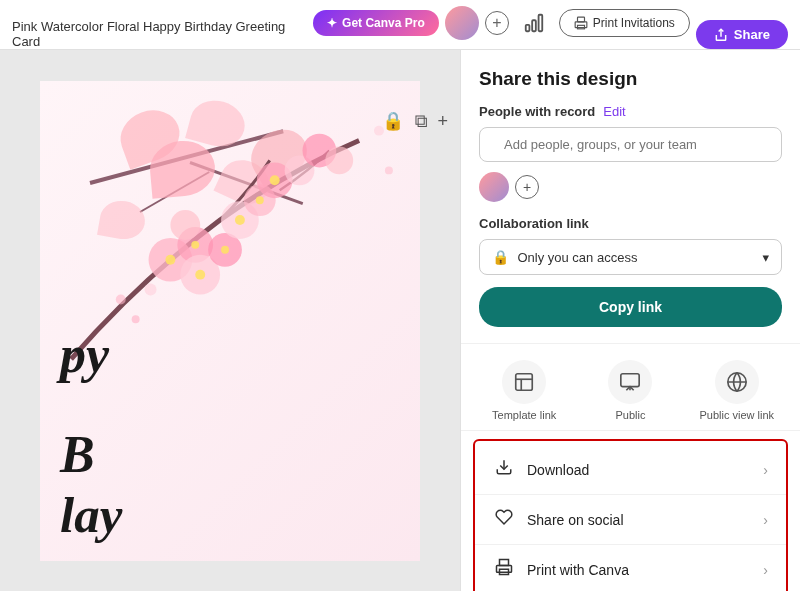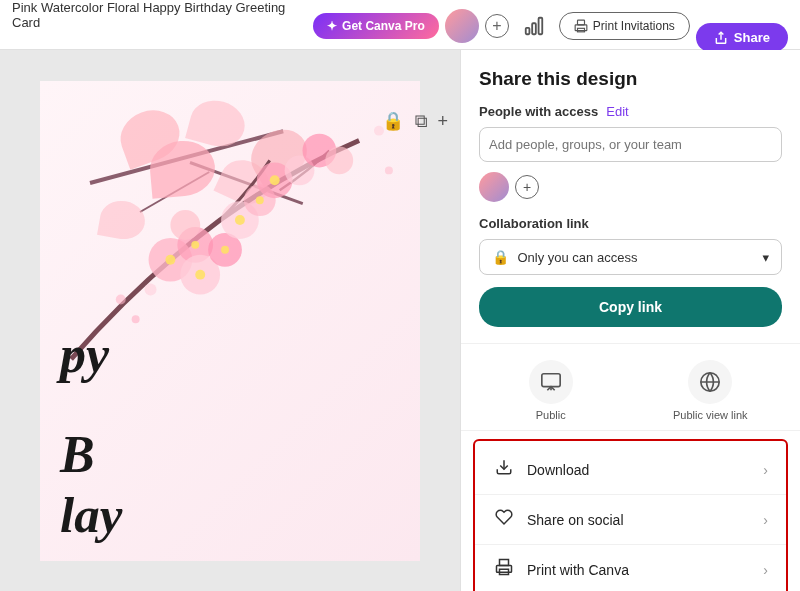--- a/index.html
+++ b/index.html
@@ -1,21 +1,21 @@
 <!DOCTYPE html>
 <html><head>
   <meta charset="utf-8">
   <style>
     * { margin: 0; padding: 0; box-sizing: border-box; }
     body { width: 800px; height: 591px; font-family: -apple-system, BlinkMacSystemFont, 'Segoe UI', sans-serif; overflow: hidden; position: relative; background: #f0f0f0; }
 
     
     #topbar {
       position: absolute; top: 0; left: 0; width: 800px; height: 50px;
-      background: #fff; display: flex; align-items: flex-start; justify-content: space-between;
+      background: #fff; display: flex; align-items: flex-end; justify-content: space-between;
       padding: 0 12px; border-bottom: 1px solid #e0e0e0; z-index: 10;
     }
     #topbar-left { display: flex; align-items: center; gap: 8px; flex: 1; }
     #doc-title { font-size: 13px; color: #333; font-weight: 500; }
     #canva-pro-btn {
       background: linear-gradient(135deg, #7b2ff7, #ff6b9d);
       color: #fff; border: none; border-radius: 20px;
       padding: 6px 14px; font-size: 12px; cursor: pointer;
       display: flex; align-items: center; gap: 5px; font-weight: 600;
     }
@@ -108,21 +108,21 @@
       z-index: 20;
     }
     #panel-inner { padding: 18px 18px 16px; }
     #panel-title { font-size: 19px; font-weight: 700; color: #1a1a1a; margin-bottom: 14px; }
     #people-section { margin-bottom: 14px; }
     #people-label-row { display: flex; align-items: center; gap: 8px; margin-bottom: 8px; }
     #people-label { font-size: 13px; font-weight: 600; color: #333; }
     #edit-link { font-size: 13px; color: #7c3aed; cursor: pointer; font-weight: 500; }
     #add-people-input {
       width: 100%; border: 1.5px solid #ccc; border-radius: 8px;
-      padding: 9px 9px; font-size: 13px; color: #999; outline: none;
+      padding: 9px 24px; font-size: 13px; color: #999; outline: none;
     }
     #avatar-row { display: flex; align-items: center; gap: 6px; margin-top: 10px; }
     #user-avatar-sm {
       width: 30px; height: 30px; border-radius: 50%;
       background: linear-gradient(135deg, #ff9a9e, #a18cd1);
     }
     #add-person-sm {
       width: 24px; height: 24px; border-radius: 50%;
       border: 1.5px solid #666; display: flex; align-items: center;
       justify-content: center; font-size: 14px; color: #555; cursor: pointer;
@@ -281,21 +281,21 @@
     <div id="card-text-day">lay</div>
   </div>
 </div>
 
 <div id="share-panel">
   <div id="panel-inner">
     <div id="panel-title">Share this design</div>
 
     <div id="people-section">
       <div id="people-label-row">
-        <span id="people-label">People with access</span>
+        <span id="people-label">People with record</span>
         <span id="edit-link">Edit</span>
       </div>
       <input id="add-people-input" type="text" placeholder="Add people, groups, or your team" style="">
       <div id="avatar-row">
         <div id="user-avatar-sm"></div>
         <div id="add-person-sm">+</div>
       </div>
     </div>
 
     <div id="collab-section">
@@ -305,20 +305,30 @@
           <span class="lock-icon">🔒</span>
           <span>Only you can access</span>
         </div>
         <span>▾</span>
       </div>
       <button id="copy-link-btn">Copy link</button>
     </div>
   </div>
 
   <div id="share-options-row">
+    <div class="share-option">
+      <div class="share-option-icon">
+        <svg width="22" height="22" viewBox="0 0 24 24" fill="none" stroke="#555" stroke-width="1.8">
+            <rect x="3" y="3" width="18" height="18" rx="2"></rect>
+            <line x1="3" y1="9" x2="21" y2="9"></line>
+            <line x1="9" y1="21" x2="9" y2="9"></line>
+          </svg>
+      </div>
+      <span class="share-option-label">Template link</span>
+    </div>
     <div class="share-option">
       <div class="share-option-icon">
         <svg width="22" height="22" viewBox="0 0 24 24" fill="none" stroke="#555" stroke-width="1.8">
             <rect x="2" y="3" width="20" height="14" rx="2"></rect>
             <polyline points="8 21 12 17 16 21"></polyline>
             <line x1="12" y1="17" x2="12" y2="21"></line>
           </svg>
       </div>
       <span class="share-option-label">Public</span>
     </div>

